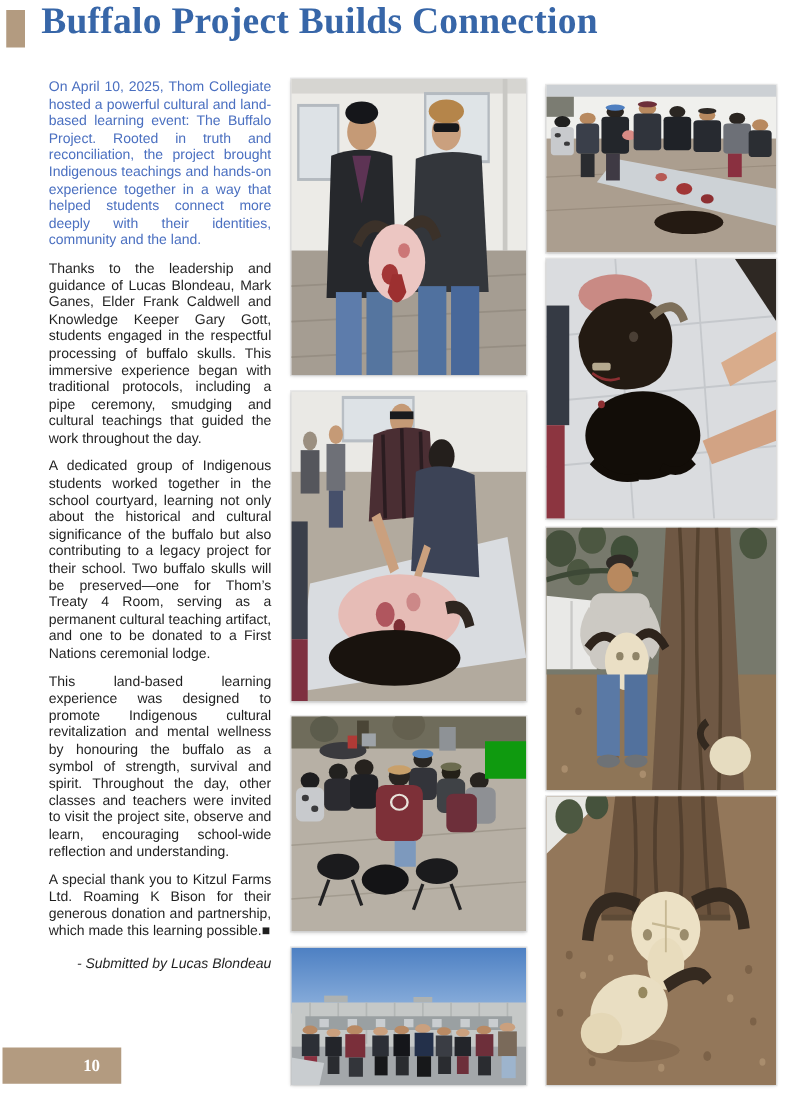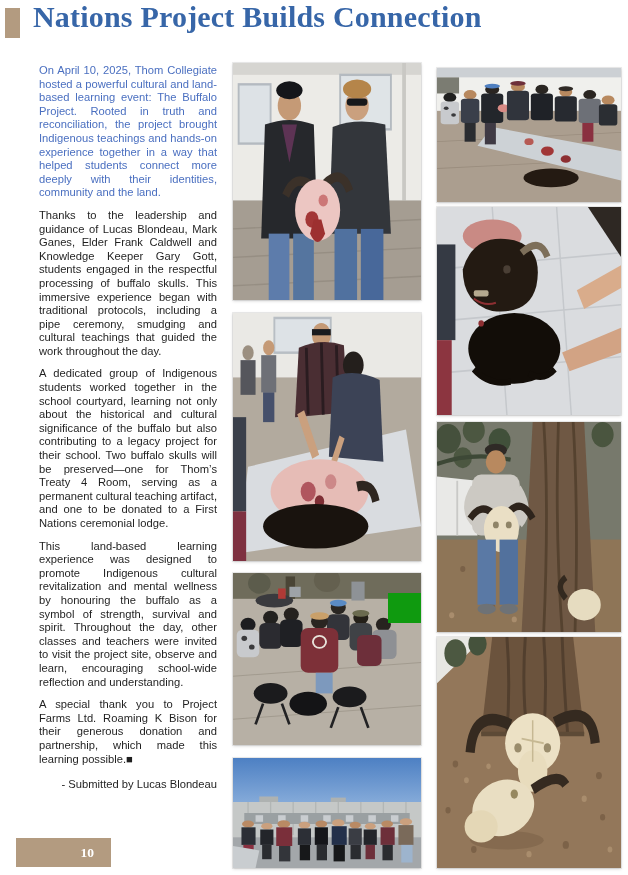--- a/index.html
+++ b/index.html
@@ -7,55 +7,55 @@
         font-family:"Liberation Sans",sans-serif;}
   
   .accent-block{position:absolute;left:5px;top:8px;width:15px;height:30px;background:#b39b80;}
   .page-title{position:absolute;left:33px;top:0;margin:0;white-space:nowrap;
         font-family:"Liberation Serif",serif;font-weight:700;font-size:30px;color:#3766a8;letter-spacing:.2px;}
   
   .text-col{position:absolute;left:39px;top:64px;width:178px;color:#1f1f1f;
         font-size:11.2px;line-height:13.6px;text-align:justify;}
   .text-col p{margin:0 0 9px 0;}
   .intro{color:#4a6fc0;}
-  .byline{margin-top:12px;text-align:right;color:#1f1f1f;}
+  .byline{margin-top:12px;text-align:right;font-style:italic;color:#1f1f1f;}
   
   .photo{position:absolute;margin:0;background:#ddd;overflow:hidden;
          box-shadow:0 0 0 1px rgba(0,0,0,.07),0 1px 3px rgba(0,0,0,.18);}
   .photo svg{display:block;width:100%;height:100%;}
   .ph1{left:233px;top:63px;width:188px;height:237px;}
   .ph2{left:233px;top:313px;width:188px;height:248px;}
   .ph3{left:233px;top:573px;width:188px;height:172px;}
   .ph4{left:233px;top:758px;width:188px;height:110px;}
   .ph5{left:437px;top:68px;width:184px;height:134px;}
   .ph6{left:437px;top:207px;width:184px;height:208px;}
   .ph7{left:437px;top:422px;width:184px;height:210px;}
   .ph8{left:437px;top:637px;width:184px;height:231px;}
   .censor{position:absolute;right:0;top:20px;width:33px;height:30px;background:#0f9a0f;}
   
-  .pagenum-bar{position:absolute;left:16px;top:838px;width:95px;height:29px;background:#b39b80;
+  .pagenum-bar{position:absolute;left:2px;top:838px;width:95px;height:29px;background:#b39b80;
         box-sizing:border-box;text-align:right;padding-right:17px;
         font-family:"Liberation Serif",serif;font-weight:700;font-size:13.5px;line-height:29px;color:#ffffff;}
 </style>
 </head>
 <body>
 
 <div class="page">
 
   <header>
     <div class="accent-block"></div>
-    <h1 class="page-title">Nations Project Builds Connection</h1>
+    <h1 class="page-title">Buffalo Project Builds Connection</h1>
   </header>
 
   <article class="text-col">
     <p class="intro">On April 10, 2025, Thom Collegiate hosted a powerful cultural and land-based learning event: The Buffalo Project. Rooted in truth and reconciliation, the project brought Indigenous teachings and hands-on experience together in a way that helped students connect more deeply with their identities, community and the land.</p>
     <p>Thanks to the leadership and guidance of Lucas Blondeau, Mark Ganes, Elder Frank Caldwell and Knowledge Keeper Gary Gott, students engaged in the respectful processing of buffalo skulls. This immersive experience began with traditional protocols, including a pipe ceremony, smudging and cultural teachings that guided the work throughout the day.</p>
     <p>A dedicated group of Indigenous students worked together in the school courtyard, learning not only about the historical and cultural significance of the buffalo but also contributing to a legacy project for their school. Two buffalo skulls will be preserved—one for Thom’s Treaty 4 Room, serving as a permanent cultural teaching artifact, and one to be donated to a First Nations ceremonial lodge.</p>
     <p>This land-based learning experience was designed to promote Indigenous cultural revitalization and mental wellness by honouring the buffalo as a symbol of strength, survival and spirit. Throughout the day, other classes and teachers were invited to visit the project site, observe and learn, encouraging school-wide reflection and understanding.</p>
-    <p>A special thank you to Project Farms Ltd. Roaming K Bison for their generous donation and partnership, which made this learning possible.■</p>
+    <p>A special thank you to Kitzul Farms Ltd. Roaming K Bison for their generous donation and partnership, which made this learning possible.■</p>
     <div class="byline">
       <div>- Submitted by Lucas Blondeau</div>
     </div>
   </article>
 
   <figure class="photo ph1" title="Two men holding a freshly processed buffalo skull in front of the school">
     <svg viewBox="0 0 100 100" preserveAspectRatio="none">
       <rect width="100" height="58" fill="#ecebe7"></rect>
       <rect width="100" height="5" fill="#d6d5d1"></rect>
       <rect x="3" y="9" width="17" height="25" fill="#dde2e6" stroke="#b4bac0" stroke-width="1"></rect>

